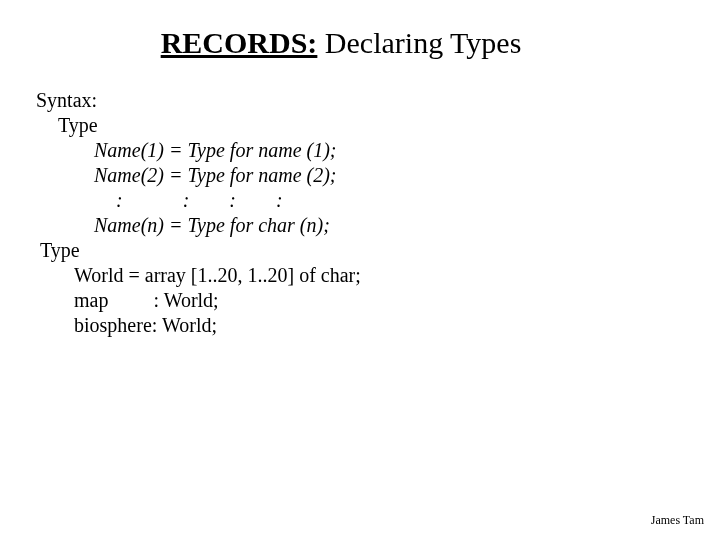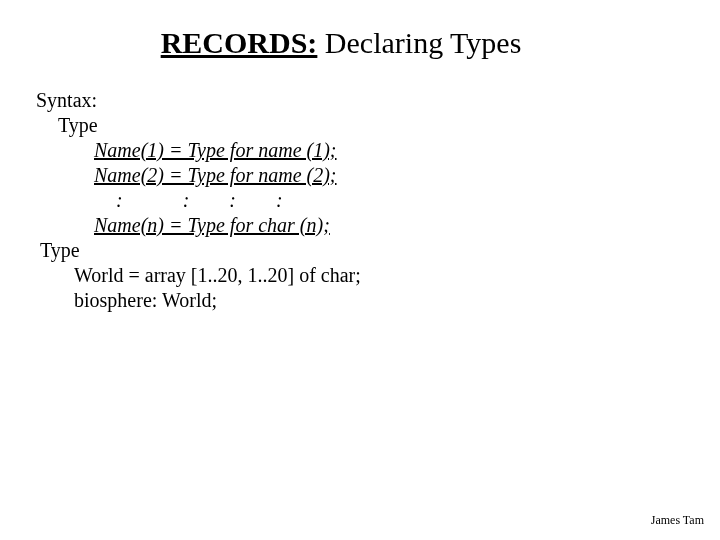--- a/index.html
+++ b/index.html
@@ -34,21 +34,21 @@
   .body {
     position: absolute;
     top: 88px;
     left: 36px;
     font-size: 20px;
     line-height: 1.25;
   }
   .indent1 { padding-left: 22px; }
   .indent2 { padding-left: 58px; }
   .indent3 { padding-left: 38px; }
-  .italic { font-style: italic; text-decoration: underline; }
+  .italic { font-style: italic; }
   .dots-row {
     font-style: italic;
     padding-left: 80px;
     letter-spacing: 0;
   }
   .footer {
     position: absolute;
     right: 16px;
     bottom: 12px;
     font-size: 12px;
@@ -67,17 +67,18 @@
     <div>Syntax:</div>
     <div class="indent1">Type</div>
 
     <div class="indent2 italic">Name(1) = Type for name (1);</div>
     <div class="indent2 italic">Name(2) = Type for name (2);</div>
     <div class="dots-row">:   :  :  :</div>
     <div class="indent2 italic">Name(n) = Type for char (n);</div>
 
     <div style="padding-left:4px">Type</div>
     <div class="indent3">World = array [1..20, 1..20] of char;</div>
+    <div class="indent3">map   : World;</div>
     <div class="indent3">biosphere:  World;</div>
   </div>
 
   <div class="footer">James Tam</div>
 </div>
 
 </body></html>

